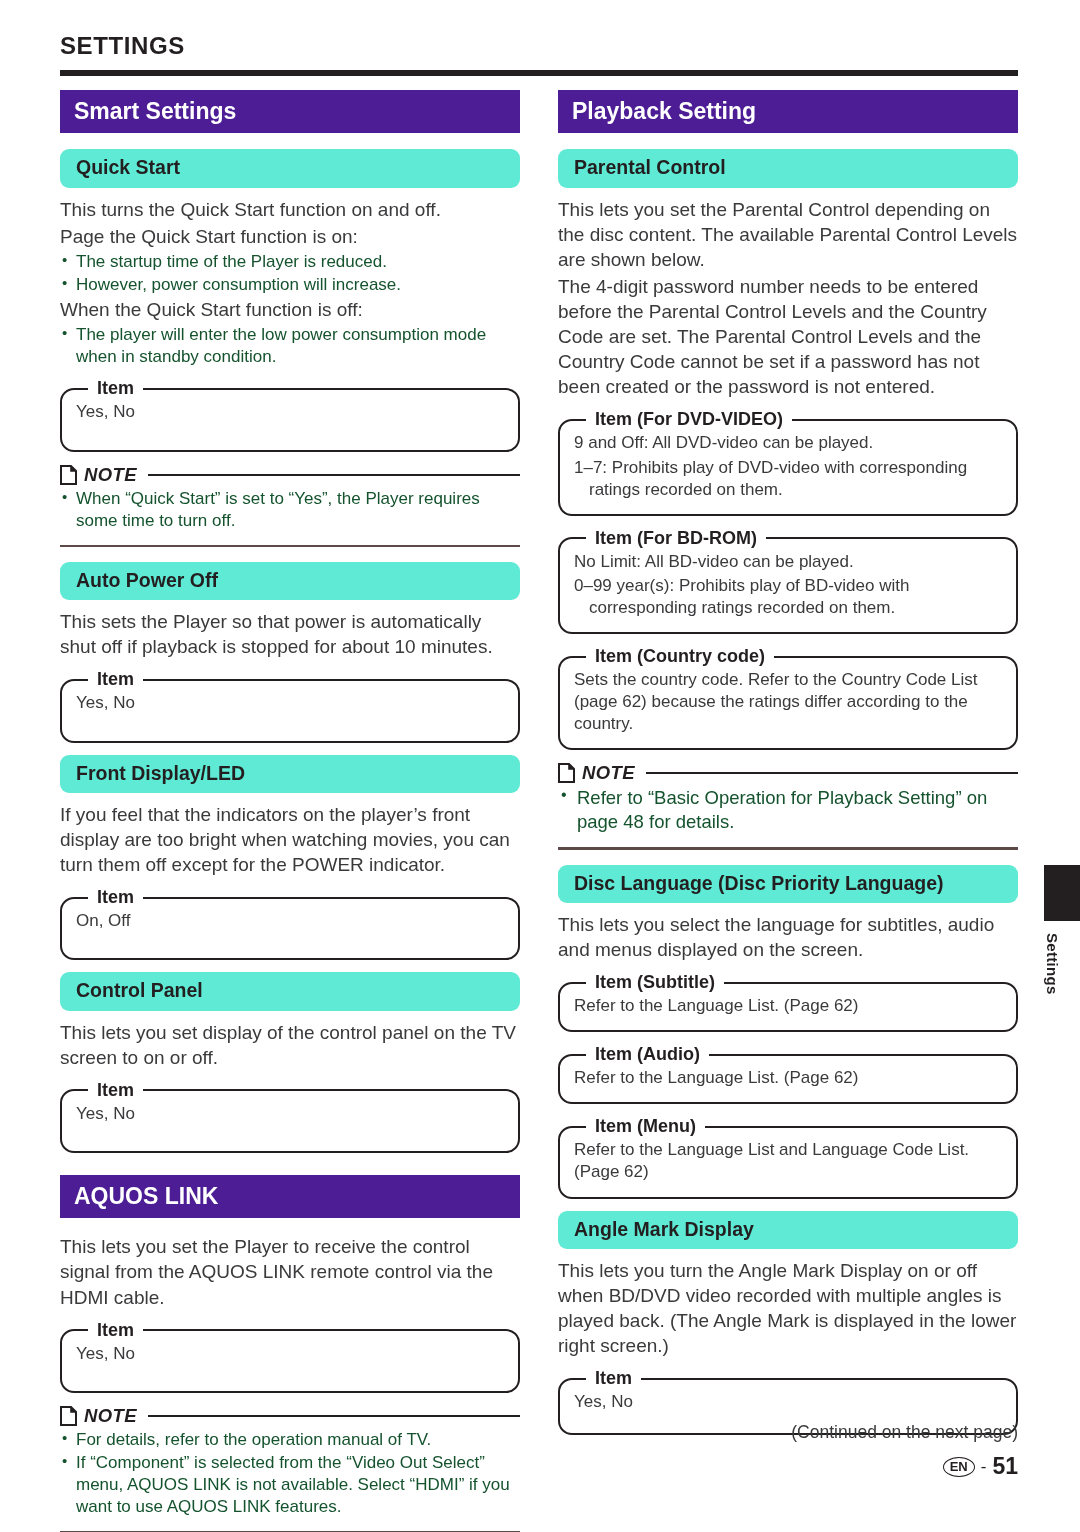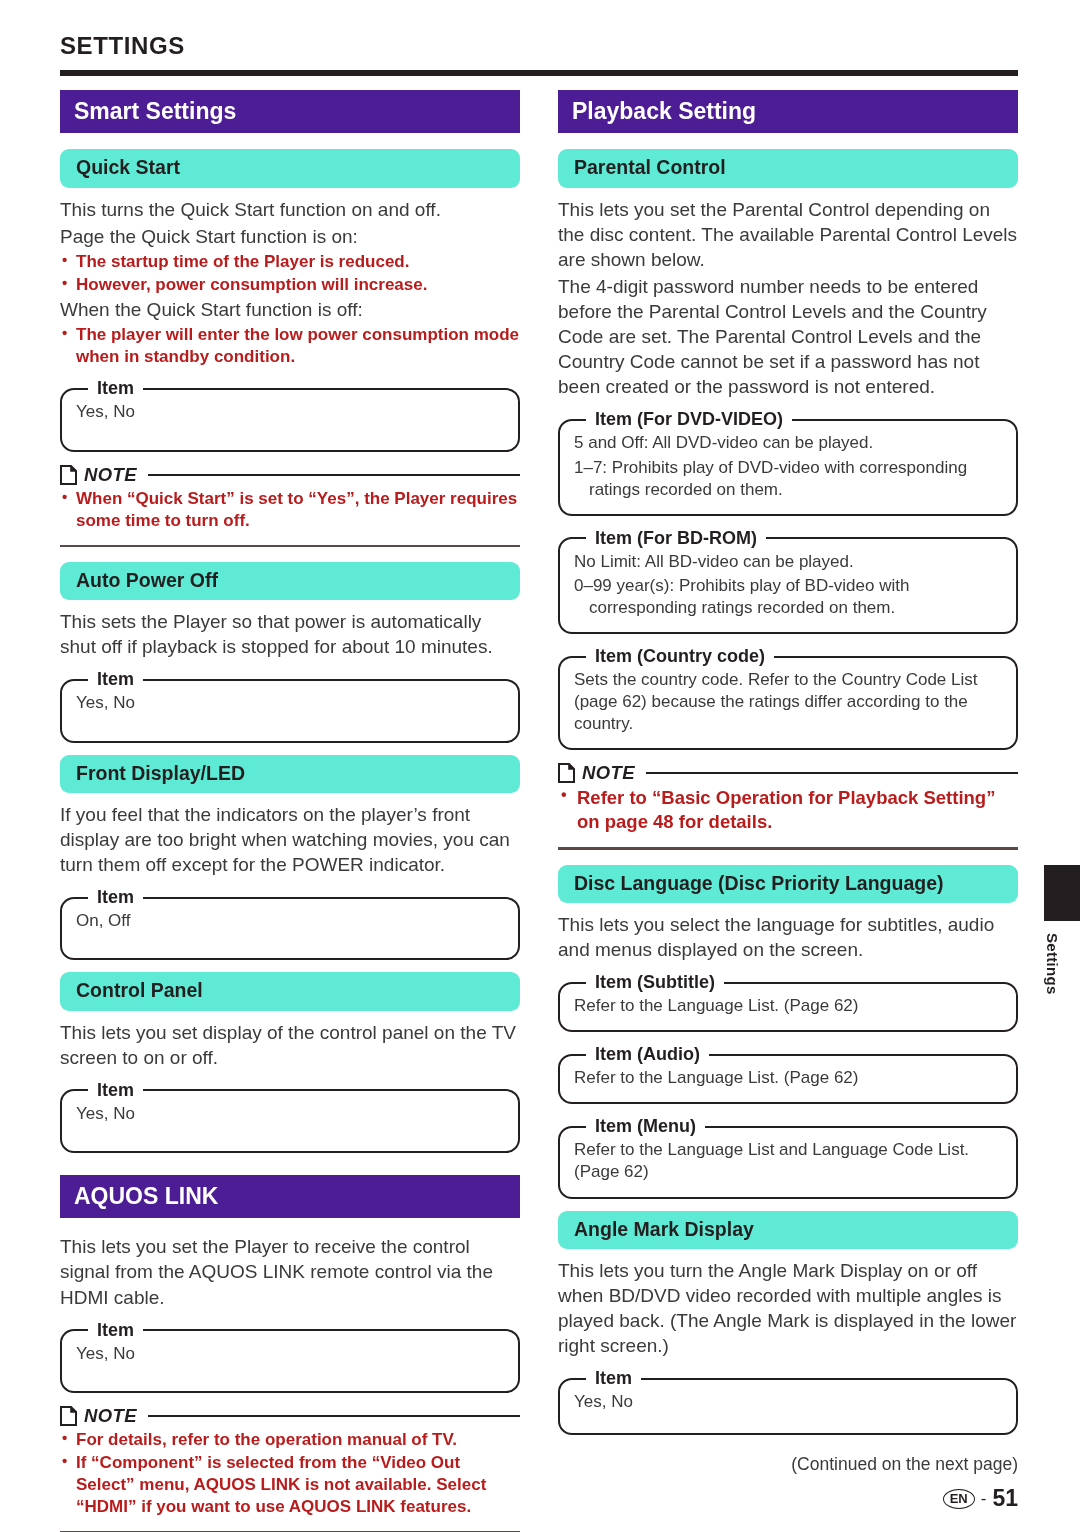--- a/index.html
+++ b/index.html
@@ -77,24 +77,23 @@
     font-size: 19px;
     line-height: 1.32;
     color: #3a3a3c;
     margin-bottom: 2px;
   }
   .bullet-list { list-style: none; margin: 0; padding: 0; }
   .bullet-list li {
     position: relative;
     font-size: 17px;
     line-height: 1.3;
-    color: #b91c1c;
+    color: #14532d;
     padding-left: 16px;
     margin-bottom: 1px;
-    font-weight: bold;
   }
   .bullet-list li::before {
     content: "\2022";
     position: absolute;
     left: 2px;
     top: -1px;
     font-size: 15px;
   }
   .bullet-list.lg li { font-size: 18.5px; line-height: 1.3; padding-left: 19px; }
   .bullet-list.lg li::before { font-size: 16px; left: 3px; }
@@ -179,21 +178,21 @@
     color: #231f20;
     writing-mode: vertical-rl;
     text-orientation: mixed;
     letter-spacing: 0.3px;
   }
 
   
   .footer {
     position: absolute;
     right: 62px;
-    bottom: 20px;
+    bottom: 52px;
     text-align: right;
   }
   .footer-cont {
     font-size: 17.5px;
     color: #3a3a3c;
     margin-bottom: 10px;
   }
   .footer-page {
     display: flex;
     align-items: center;
@@ -305,21 +304,21 @@
     <div class="col">
 
       <div class="black-bar">Playback Setting</div>
 
       <div class="gray-bar">Parental Control</div>
       <div class="body-text">This lets you set the Parental Control depending on the disc content. The available Parental Control Levels are shown below.</div>
       <div class="body-text">The 4-digit password number needs to be entered before the Parental Control Levels and the Country Code are set. The Parental Control Levels and the Country Code cannot be set if a password has not been created or the password is not entered.</div>
 
       <fieldset class="item-box">
         <legend>Item (For DVD-VIDEO)</legend>
-        <div class="item-value">5 and Off: All DVD-video can be played.</div>
+        <div class="item-value">9 and Off: All DVD-video can be played.</div>
         <div class="item-value indent">1–7: Prohibits play of DVD-video with corresponding ratings recorded on them.</div>
       </fieldset>
 
       <fieldset class="item-box">
         <legend>Item (For BD-ROM)</legend>
         <div class="item-value">No Limit: All BD-video can be played.</div>
         <div class="item-value indent">0–99 year(s): Prohibits play of BD-video with corresponding ratings recorded on them.</div>
       </fieldset>
 
       <fieldset class="item-box">

